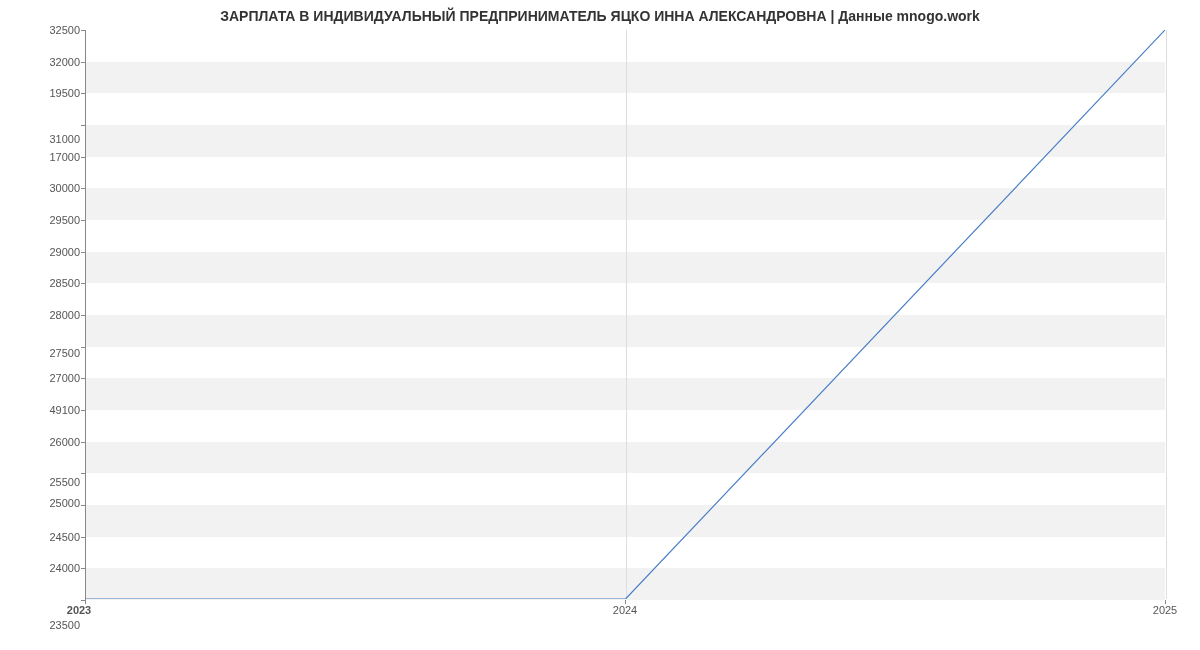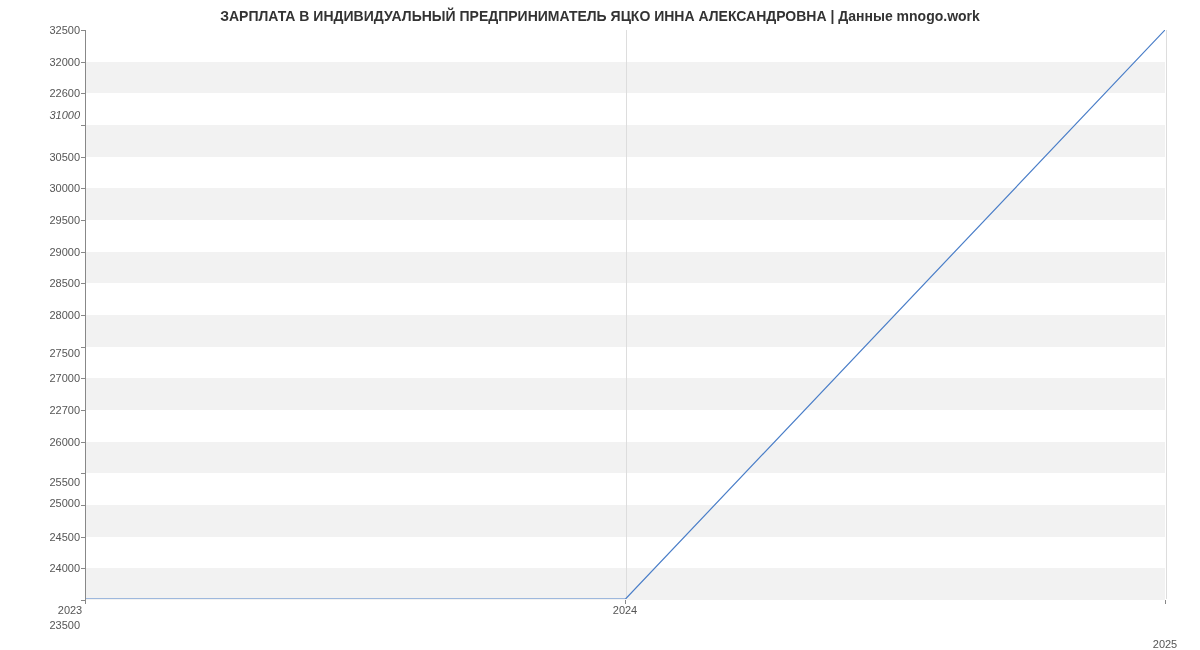--- a/index.html
+++ b/index.html
@@ -46,48 +46,48 @@
       <div class="y-tick-label" style="top: 568.333px;">24000</div>
       <div class="y-tick-mark" style="top: 568.333px;"></div>
       <div class="y-tick-label" style="top: 536.667px;">24500</div>
       <div class="y-tick-mark" style="top: 536.667px;"></div>
       <div class="y-tick-label" style="top: 503px; padding-left: 12px;">25000</div>
       <div class="y-tick-mark" style="top: 505px;"></div>
       <div class="y-tick-label" style="top: 482px;">25500</div>
       <div class="y-tick-mark" style="top: 473.333px;"></div>
       <div class="y-tick-label" style="top: 441.667px;">26000</div>
       <div class="y-tick-mark" style="top: 441.667px;"></div>
-      <div class="y-tick-label" style="top: 410px;">22700</div>
+      <div class="y-tick-label" style="top: 410px;">49100</div>
       <div class="y-tick-mark" style="top: 410px;"></div>
       <div class="y-tick-label" style="top: 378.333px; margin-left: 28px;">27000</div>
       <div class="y-tick-mark" style="top: 378.333px;"></div>
       <div class="y-tick-label" style="top: 353px;">27500</div>
       <div class="y-tick-mark" style="top: 346.667px;"></div>
       <div class="y-tick-label" style="top: 315px;">28000</div>
       <div class="y-tick-mark" style="top: 315px;"></div>
       <div class="y-tick-label" style="top: 283.333px; padding-left: 37px;">28500</div>
       <div class="y-tick-mark" style="top: 283.333px;"></div>
       <div class="y-tick-label" style="top: 251.667px;">29000</div>
       <div class="y-tick-mark" style="top: 251.667px;"></div>
       <div class="y-tick-label" style="top: 220px;">29500</div>
       <div class="y-tick-mark" style="top: 220px;"></div>
       <div class="y-tick-label" style="top: 188.333px;">30000</div>
       <div class="y-tick-mark" style="top: 188.333px;"></div>
-      <div class="y-tick-label" style="top: 156.667px;">30500</div>
+      <div class="y-tick-label" style="top: 156.667px;">17000</div>
       <div class="y-tick-mark" style="top: 156.667px;"></div>
-      <div class="y-tick-label" style="top: 115px; font-style: italic;">31000</div>
+      <div class="y-tick-label" style="top: 139px;">31000</div>
       <div class="y-tick-mark" style="top: 125px;"></div>
-      <div class="y-tick-label" style="top: 93.3333px;">22600</div>
+      <div class="y-tick-label" style="top: 93.3333px;">19500</div>
       <div class="y-tick-mark" style="top: 93.3333px;"></div>
       <div class="y-tick-label" style="top: 61.6667px;">32000</div>
       <div class="y-tick-mark" style="top: 61.6667px;"></div>
       <div class="y-tick-label" style="top: 30px;">32500</div>
       <div class="y-tick-mark" style="top: 30px;"></div>
     </div>
   <div id="xticks">
-      <div class="x-tick-label" style="left: 70px;">2023</div>
+      <div class="x-tick-label" style="left: 79px; font-weight: bold;">2023</div>
       <div class="x-tick-mark" style="left: 85px;"></div>
       <div class="x-tick-label" style="left: 625px;">2024</div>
       <div class="x-tick-mark" style="left: 625px;"></div>
-      <div class="x-tick-label" style="left: 1165px; margin-top: 34px;">2025</div>
+      <div class="x-tick-label" style="left: 1165px;">2025</div>
       <div class="x-tick-mark" style="left: 1165px;"></div>
     </div>
 </div>
 
 </body></html>

